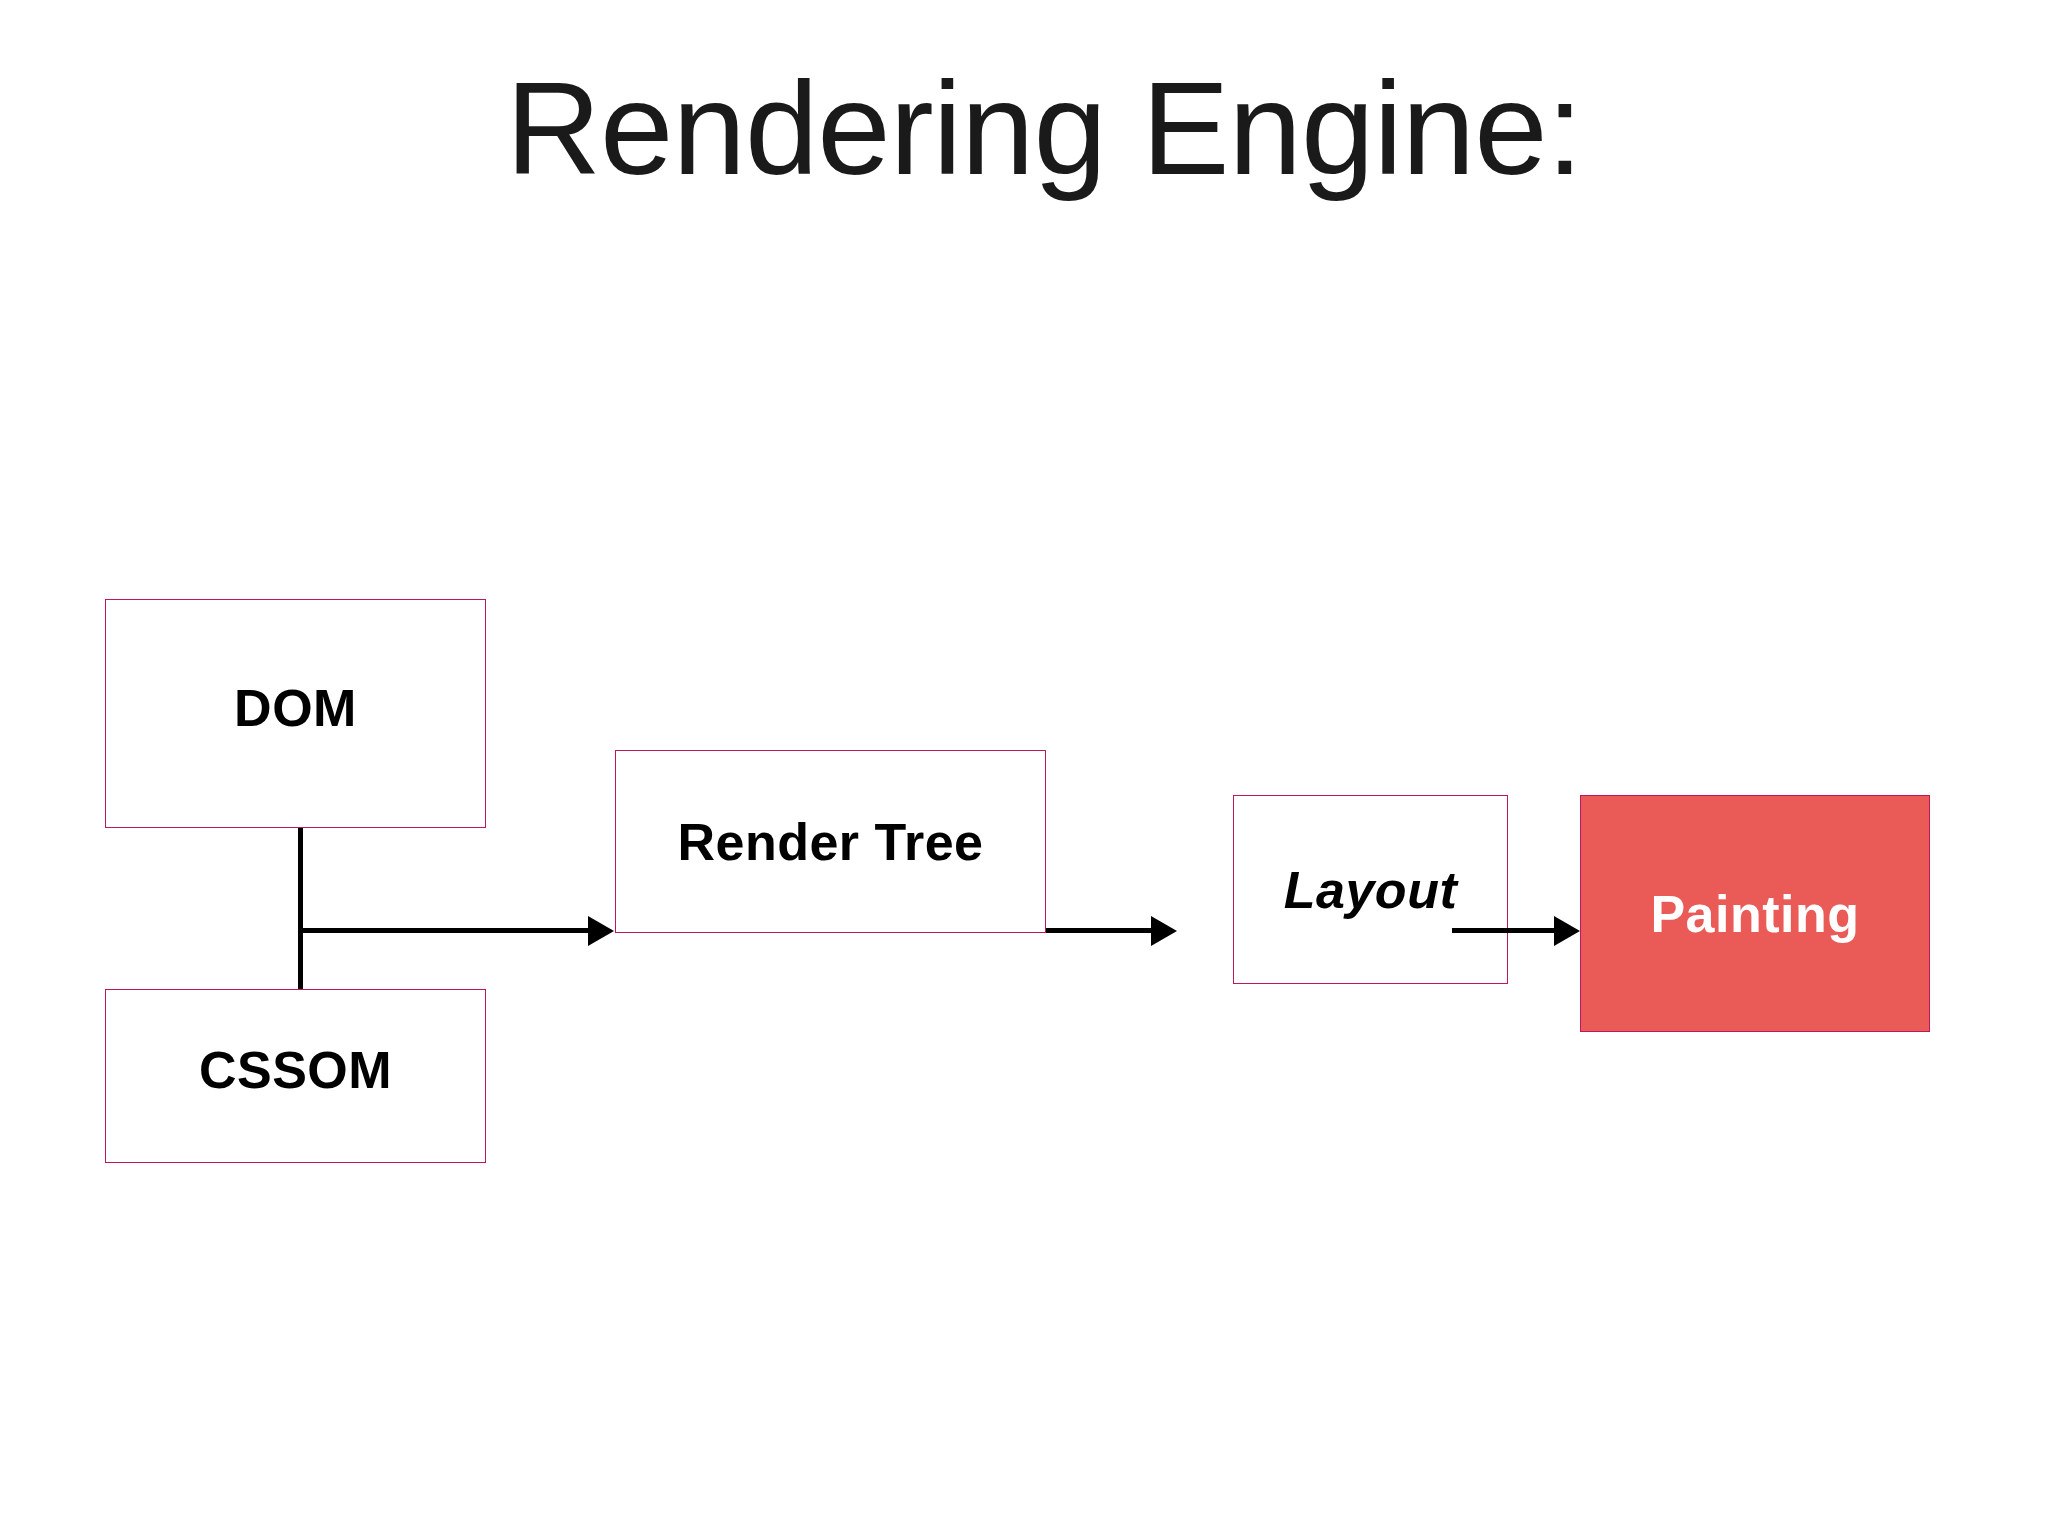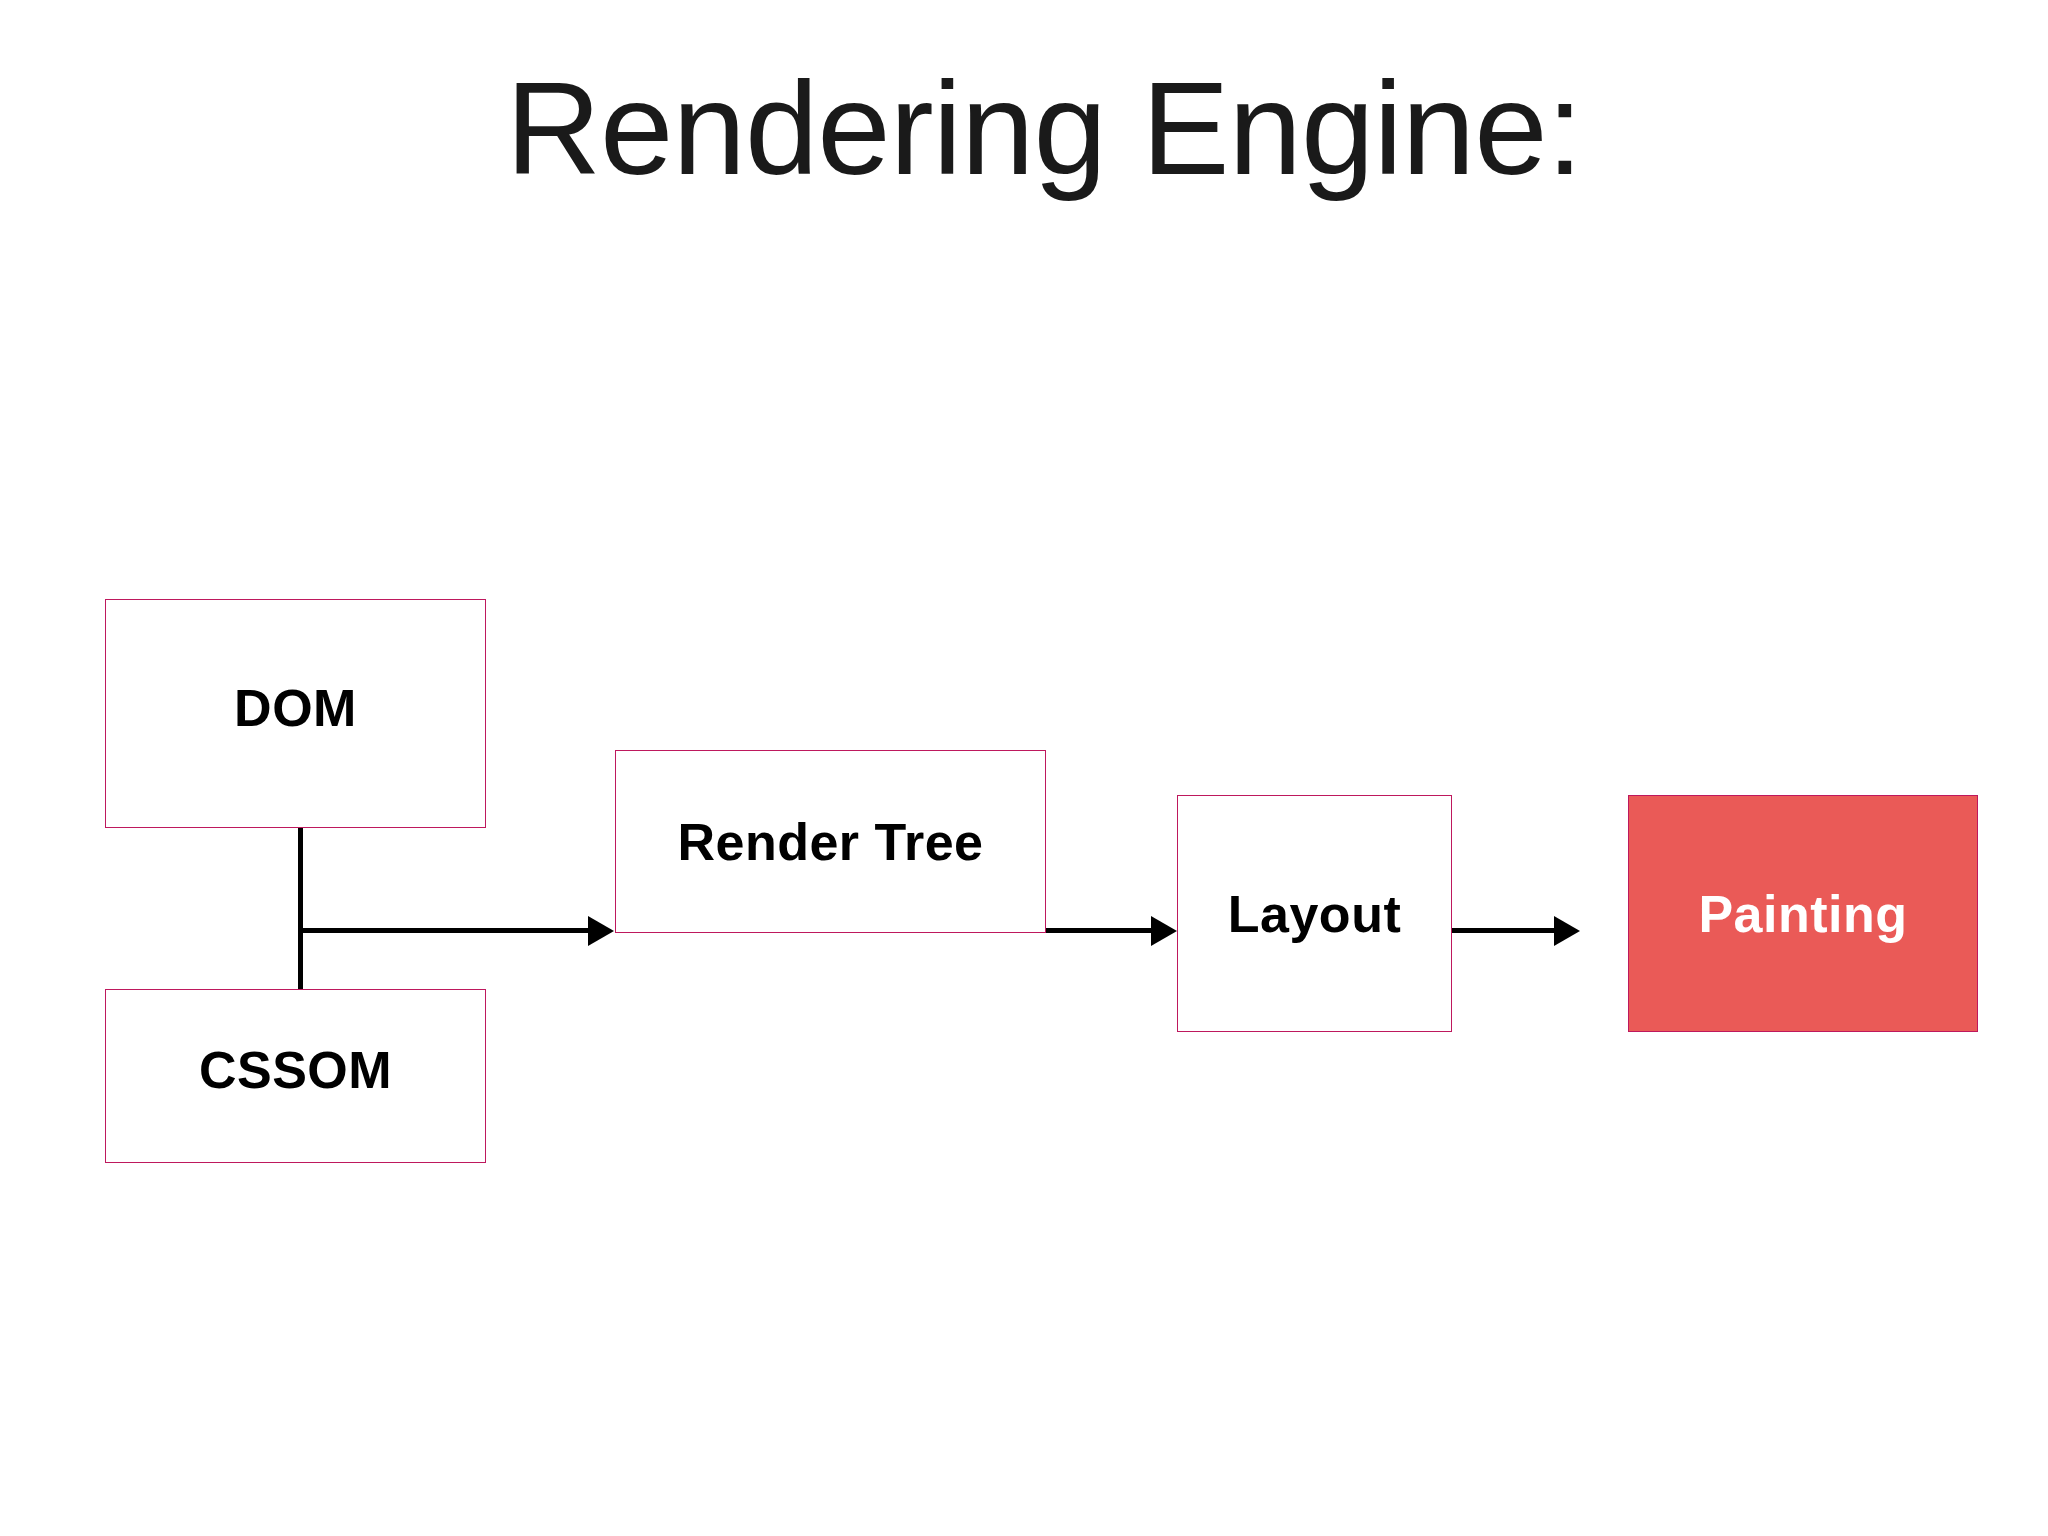--- a/index.html
+++ b/index.html
@@ -64,23 +64,23 @@
 
   
   .node-stacked .node-label {
     position: relative;
     top: -6px;
   }
 
   #node-dom    { left: 105px; top: 599px;  width: 381px; height: 229px; }
   #node-cssom  { left: 105px; top: 989px;  width: 381px; height: 174px; }
   #node-render { left: 615px; top: 750px;  width: 431px; height: 183px; }
-  #node-layout { left: 1177px; top: 795px; width: 275px; height: 237px; }
+  #node-layout { left: 1233px; top: 795px; width: 275px; height: 189px; font-style: italic; }
   #node-paint  { left: 1580px; top: 795px; width: 350px; height: 237px;
-                 background: #ea5a57; margin-left: 48px; }
+                 background: #ea5a57; }
   #node-paint .node-label { color: #ffffff; }
 
   
   .conn {
     position: absolute;
   }
   .conn-line-v {
     background: #000000;
   }
   .conn-line-h {

